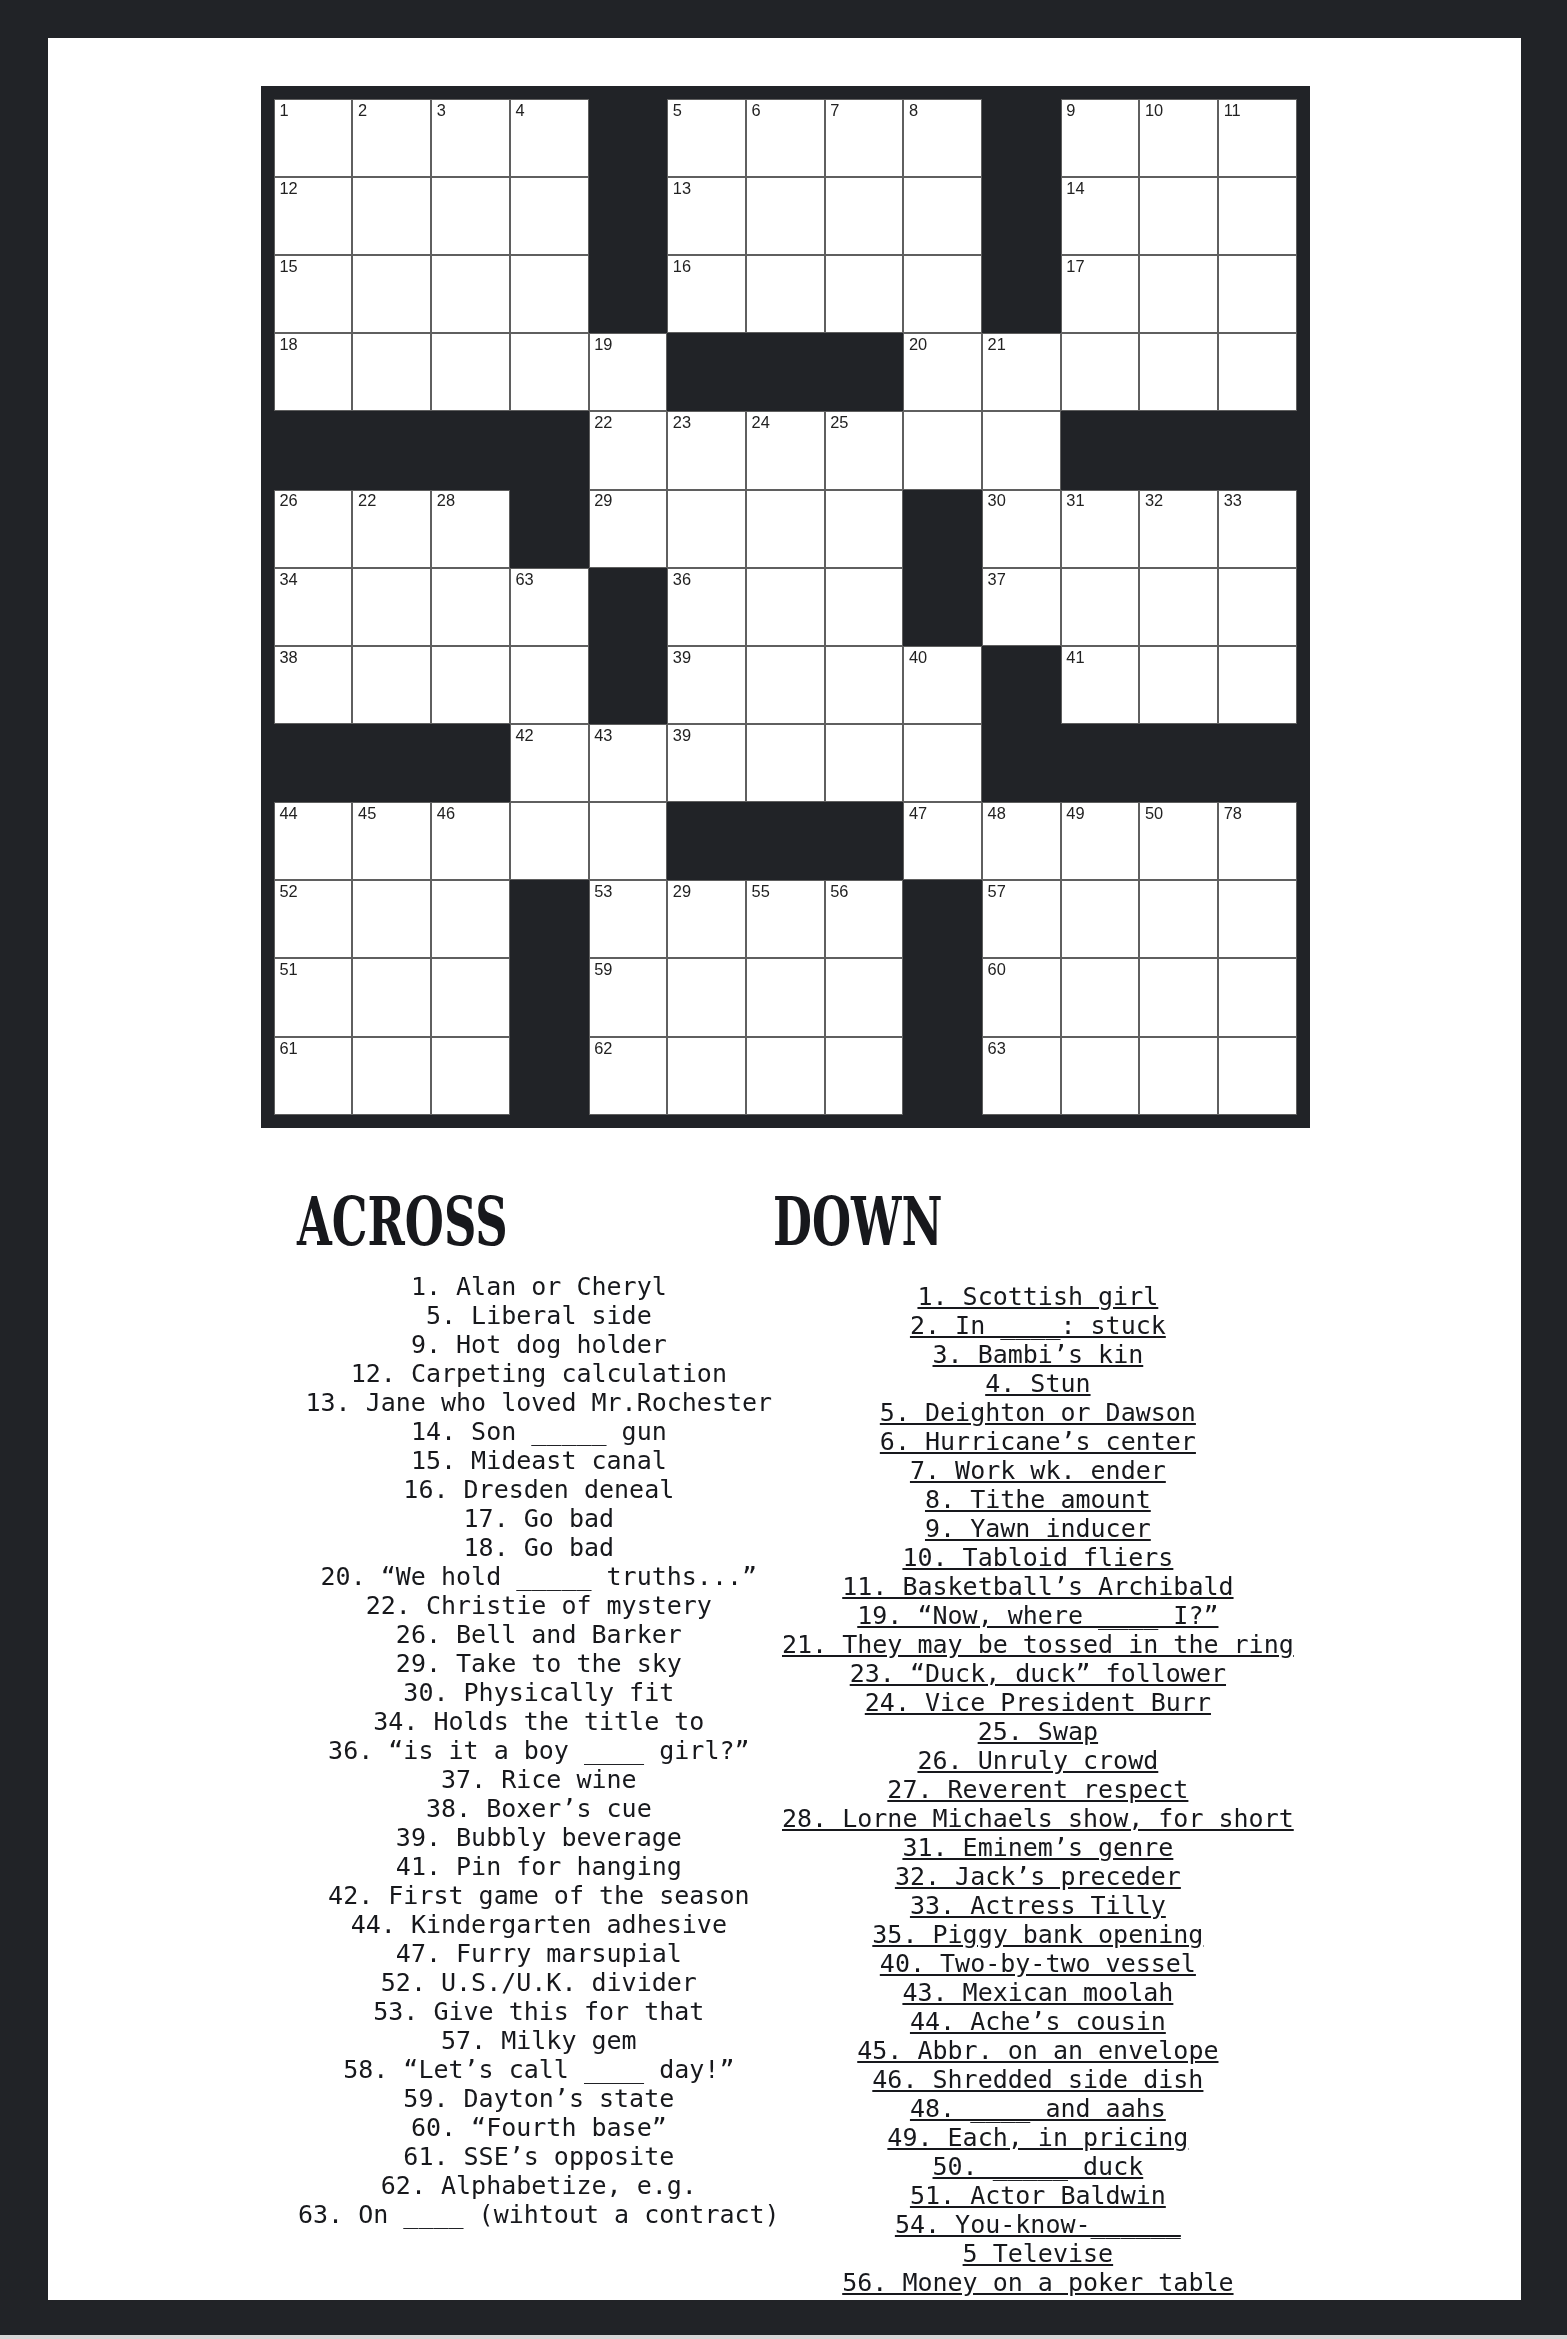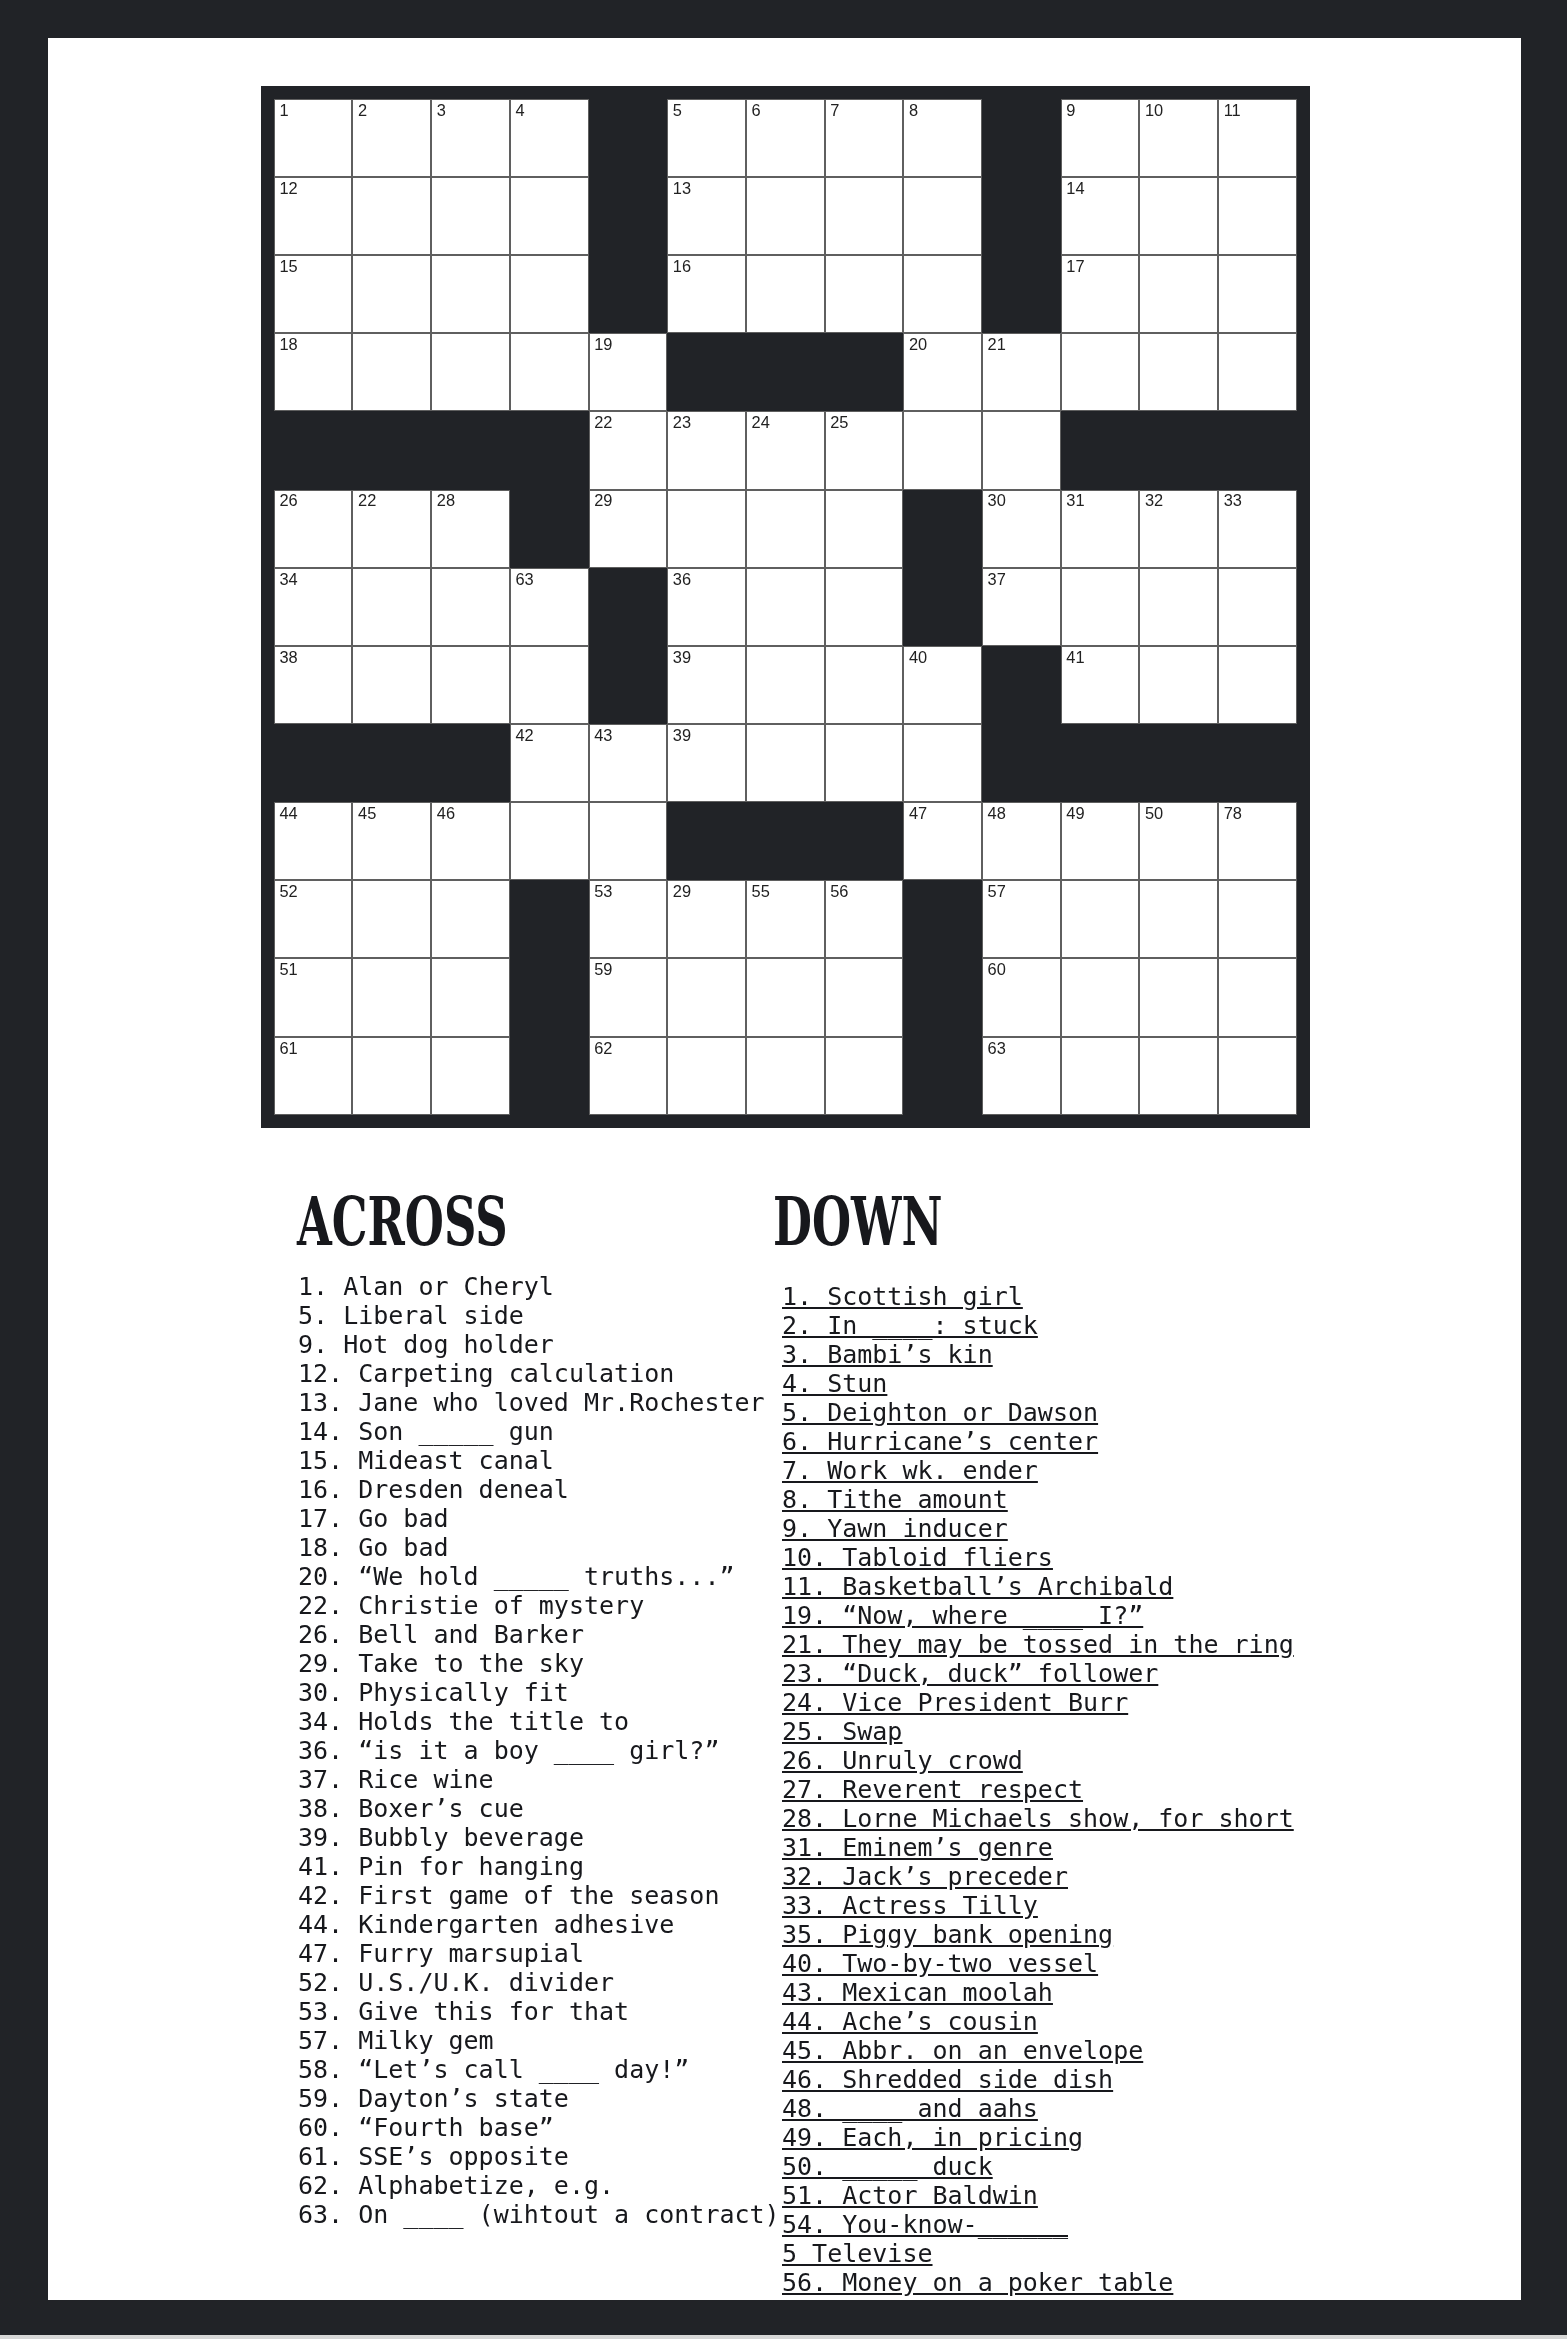--- a/index.html
+++ b/index.html
@@ -62,20 +62,21 @@
     transform-origin:0 50%;
     white-space:nowrap;
   }
   .across-hdr{left:249px;top:1149px;}
   .down-hdr{left:725px;top:1149px;}
   .clues{
     position:absolute;
     font-size:25px;line-height:29px;
     color:var(--text);
     white-space:pre;
+    text-align:center;
   }
   .across-list{left:250px;top:1234px;}
   .down-list{left:734px;top:1244px;text-decoration:underline;}
   .bottom-artifact{
     position:absolute;left:0;right:0;bottom:0;height:3.7px;
     background:#d6d6d6;
   }
 </style>
 </head>
 <body>

